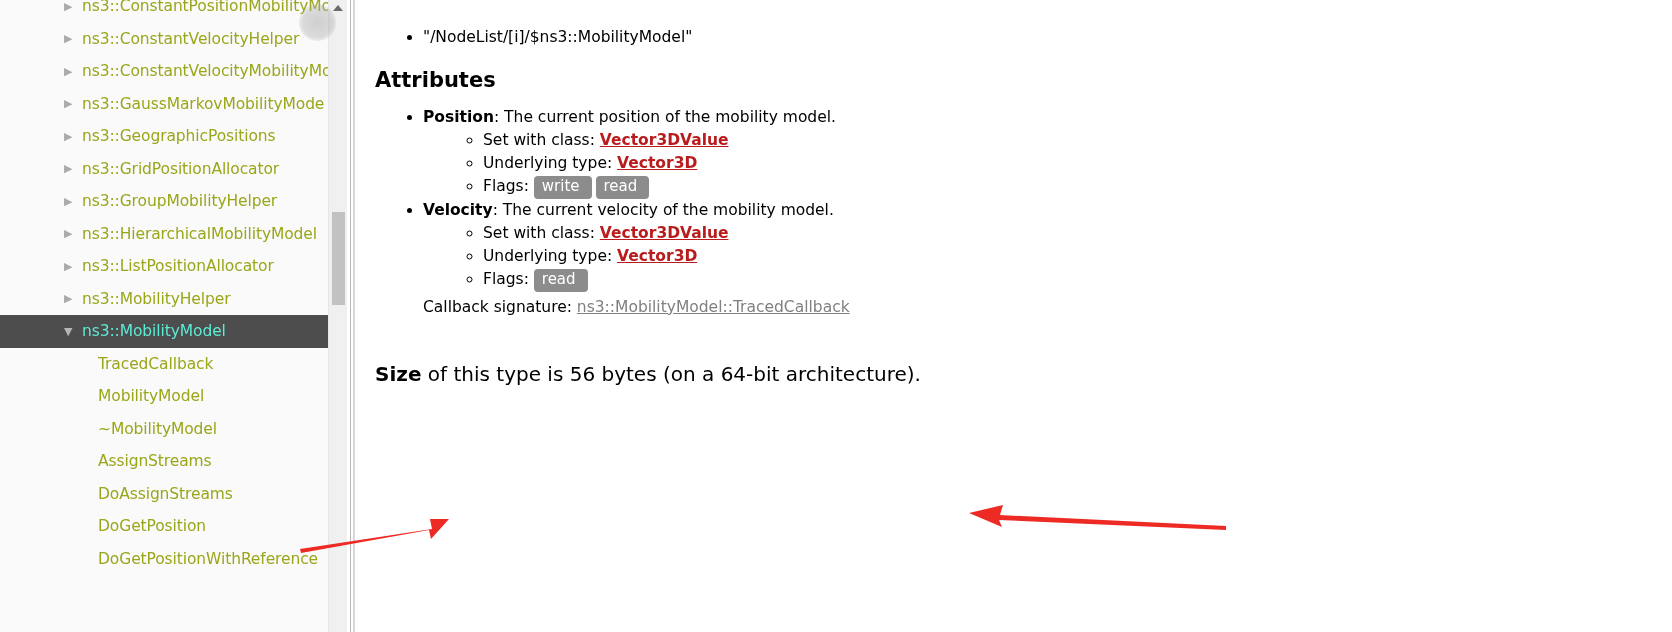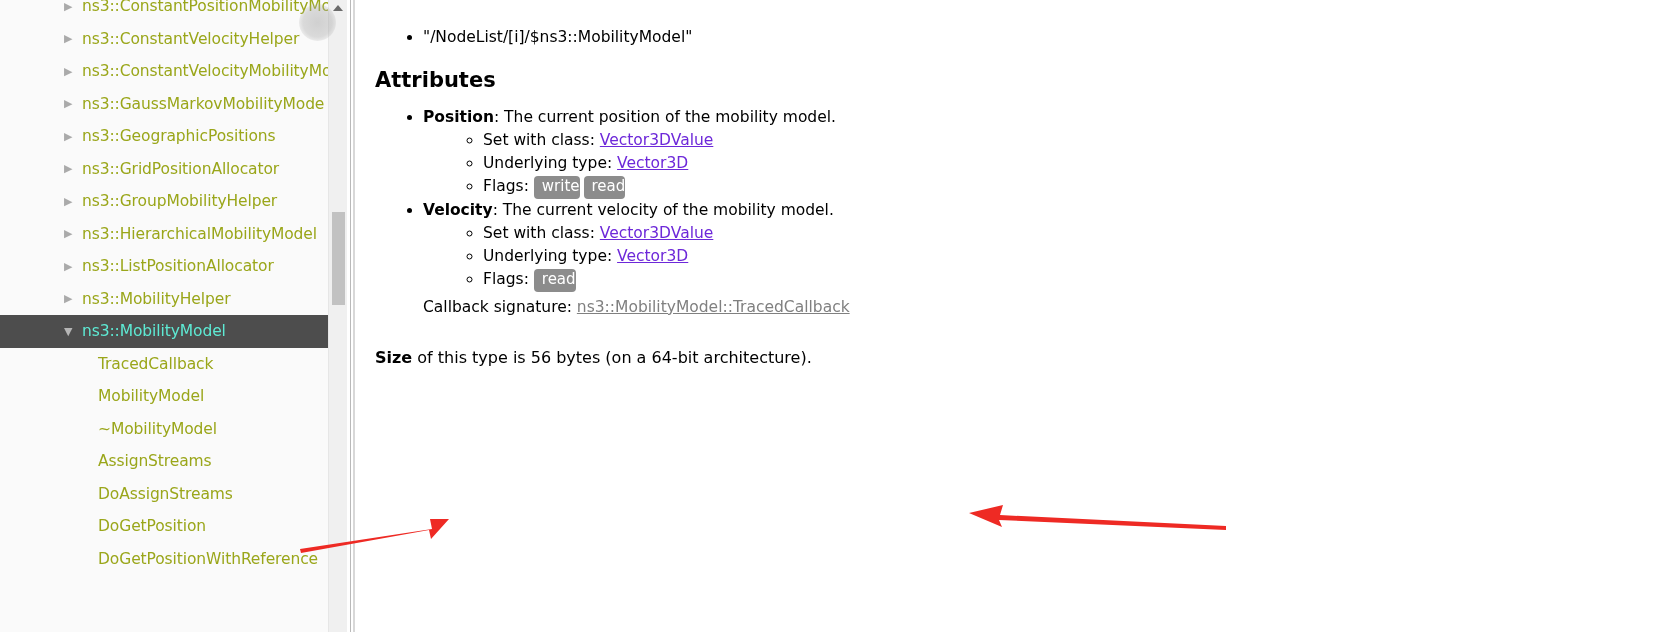--- a/index.html
+++ b/index.html
@@ -185,48 +185,48 @@
   h2.section {
     font-size: 21px;
     font-weight: bold;
     margin: 20px 0 14px 0;
     padding-left: 8px;
     color: #000;
     letter-spacing: 0px;
   }
   .bold { font-weight: bold; }
   .linkclass {
-    color: #6d28d9;
-    font-weight: normal;
+    color: #b91c1c;
+    font-weight: bold;
   }
   .flagchip {
     display: inline-block;
     background: #8c8c8c;
     color: #ffffff;
     border-radius: 4px;
-    padding: 1px 0 3px 8px;
+    padding: 1px 12px 3px 8px;
     font-size: 15px;
     line-height: 1.25;
     margin-right: 4px;
     vertical-align: baseline;
   }
   .sig-line {
     padding-left: 56px;
     font-size: 15.5px;
     line-height: 1.45;
     margin-top: 4px;
   }
   .sig-link {
     color: #808080;
     font-weight: normal;
   }
   .size-line {
     padding-left: 8px;
-    margin-top: 30px;
-    font-size: 16px;
+    margin-top: 44px;
+    font-size: 20px;
   }
 
   
   #annotations {
     position: absolute;
     inset: 0;
     pointer-events: none;
     z-index: 30;
   }
 </style>

